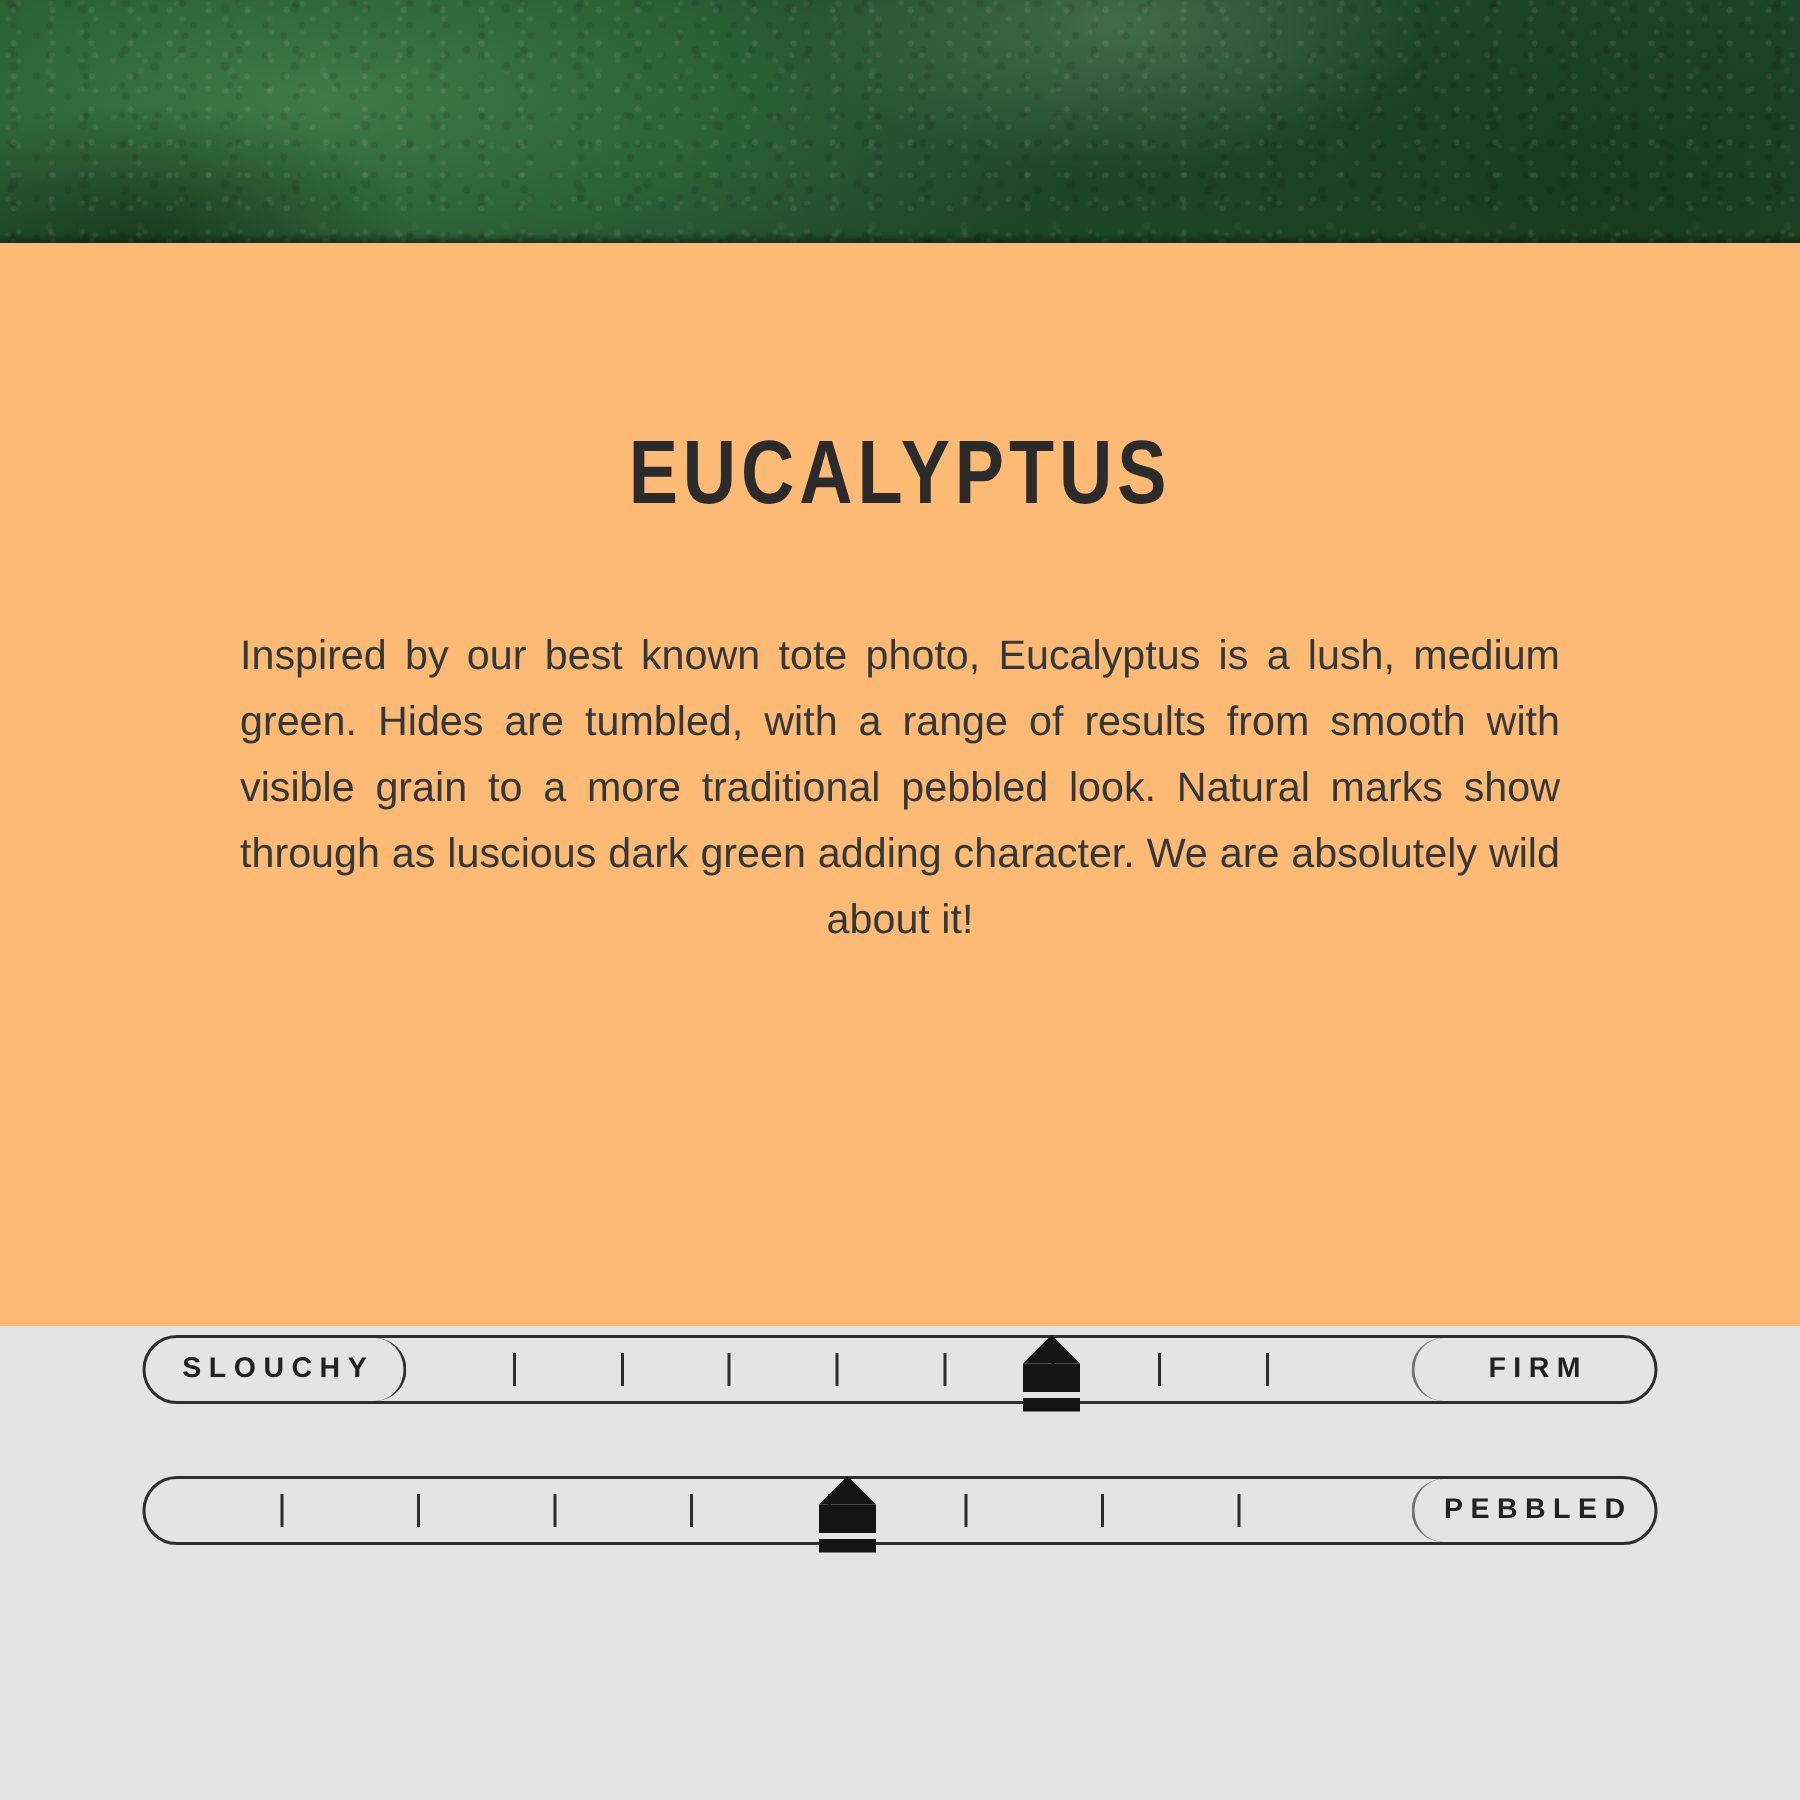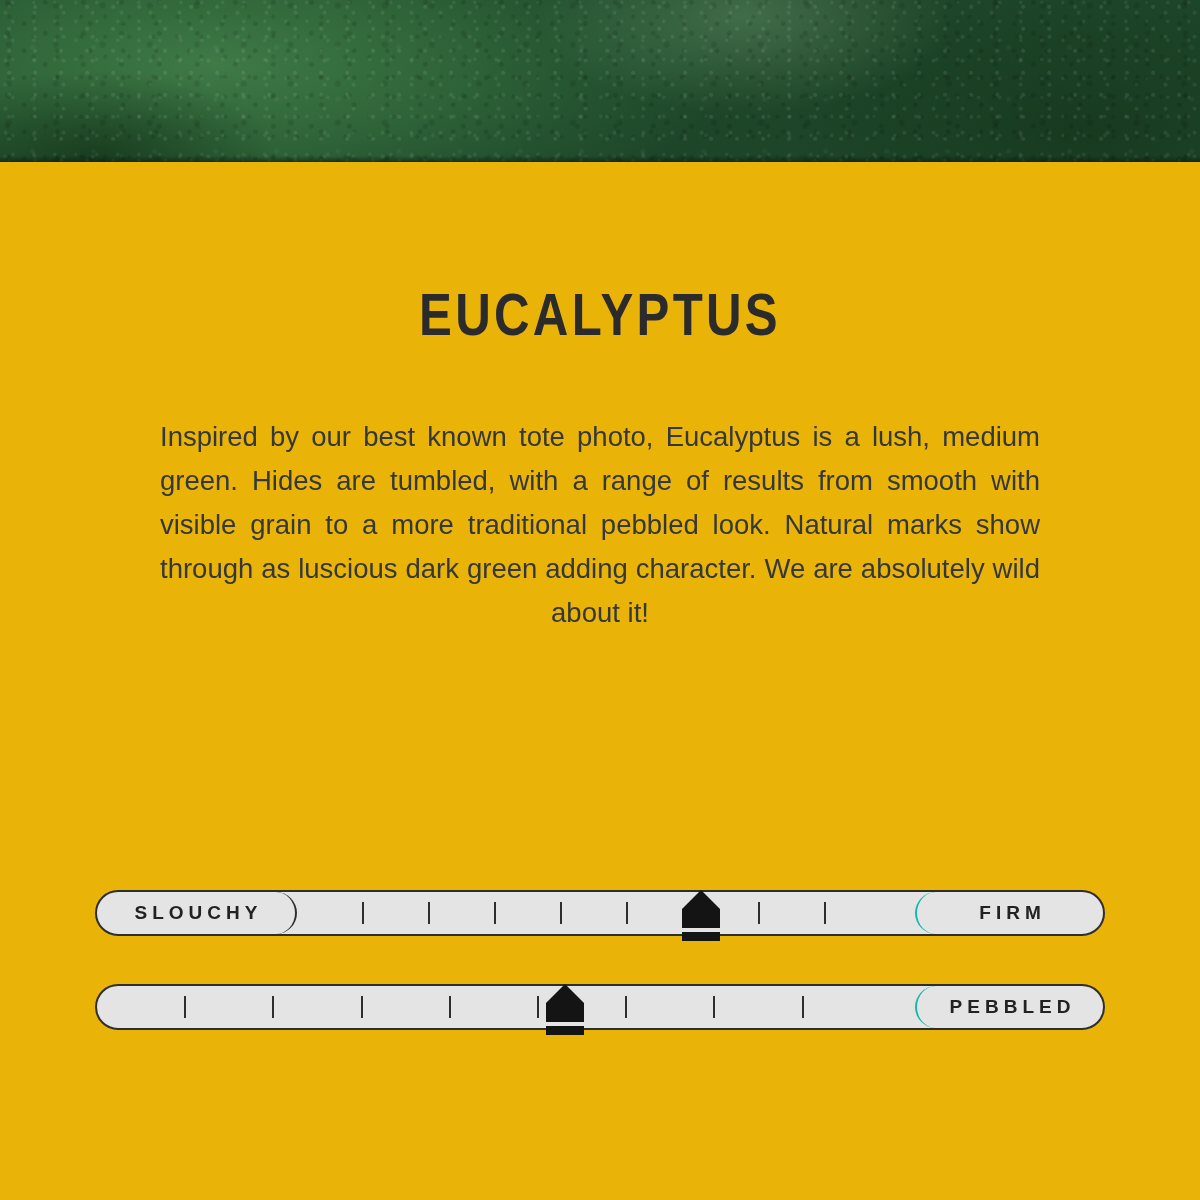--- a/index.html
+++ b/index.html
@@ -10,22 +10,22 @@
     width: 1200px;
     height: 1200px;
     background: #e4e4e4;
     font-family: "Liberation Sans", sans-serif;
     overflow: hidden;
   }
 
   .page {
     position: relative;
     width: 1200px;
-    height: 1200px;
-    background: #eab308;
+    height: 884px;
+    background: #fdba74;
   }
 
   
   .hero {
     position: relative;
     width: 1200px;
     height: 162px;
     overflow: hidden;
     background:
       radial-gradient(ellipse 520px 180px at 18% 40%, #3f7a47 0%, #2f6438 45%, #245230 75%, #1d4528 100%),
@@ -124,32 +124,32 @@
     align-items: stretch;
   }
   .cap {
     display: flex;
     align-items: center;
     justify-content: center;
     font-size: 19px;
     font-weight: 700;
     letter-spacing: 5px;
     color: #222;
-    padding: 0 13px;
+    padding: 0 0;
     white-space: nowrap;
     border-radius: 21px;
   }
   .cap-left {
     width: 172px;
     border-right: 2px solid #2e2e2e;
     text-indent: 5px;
   }
   .cap-right {
     width: 160px;
-    border-left: 2px solid #14b8a6;
+    border-left: 2px solid #737373;
     text-indent: 5px;
     margin-left: 24px;
   }
   .ticks {
     position: relative;
     flex: 1;
   }
   .tick {
     position: absolute;
     top: 50%;

